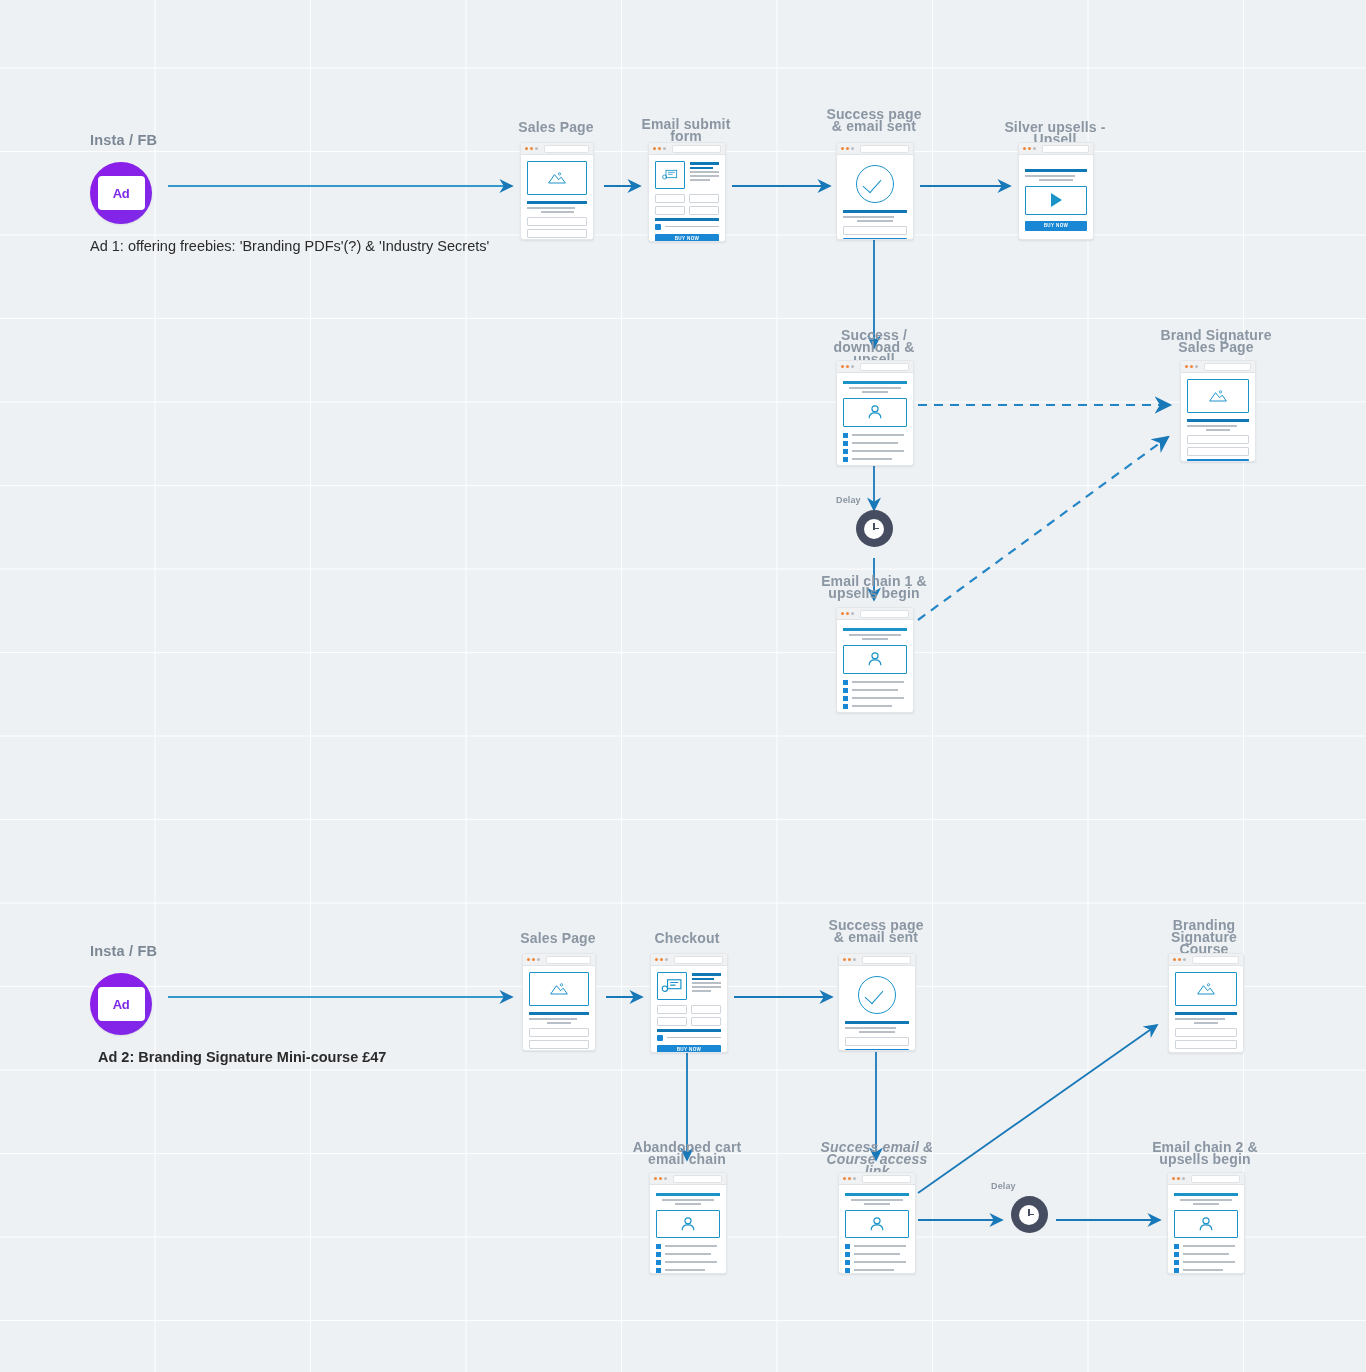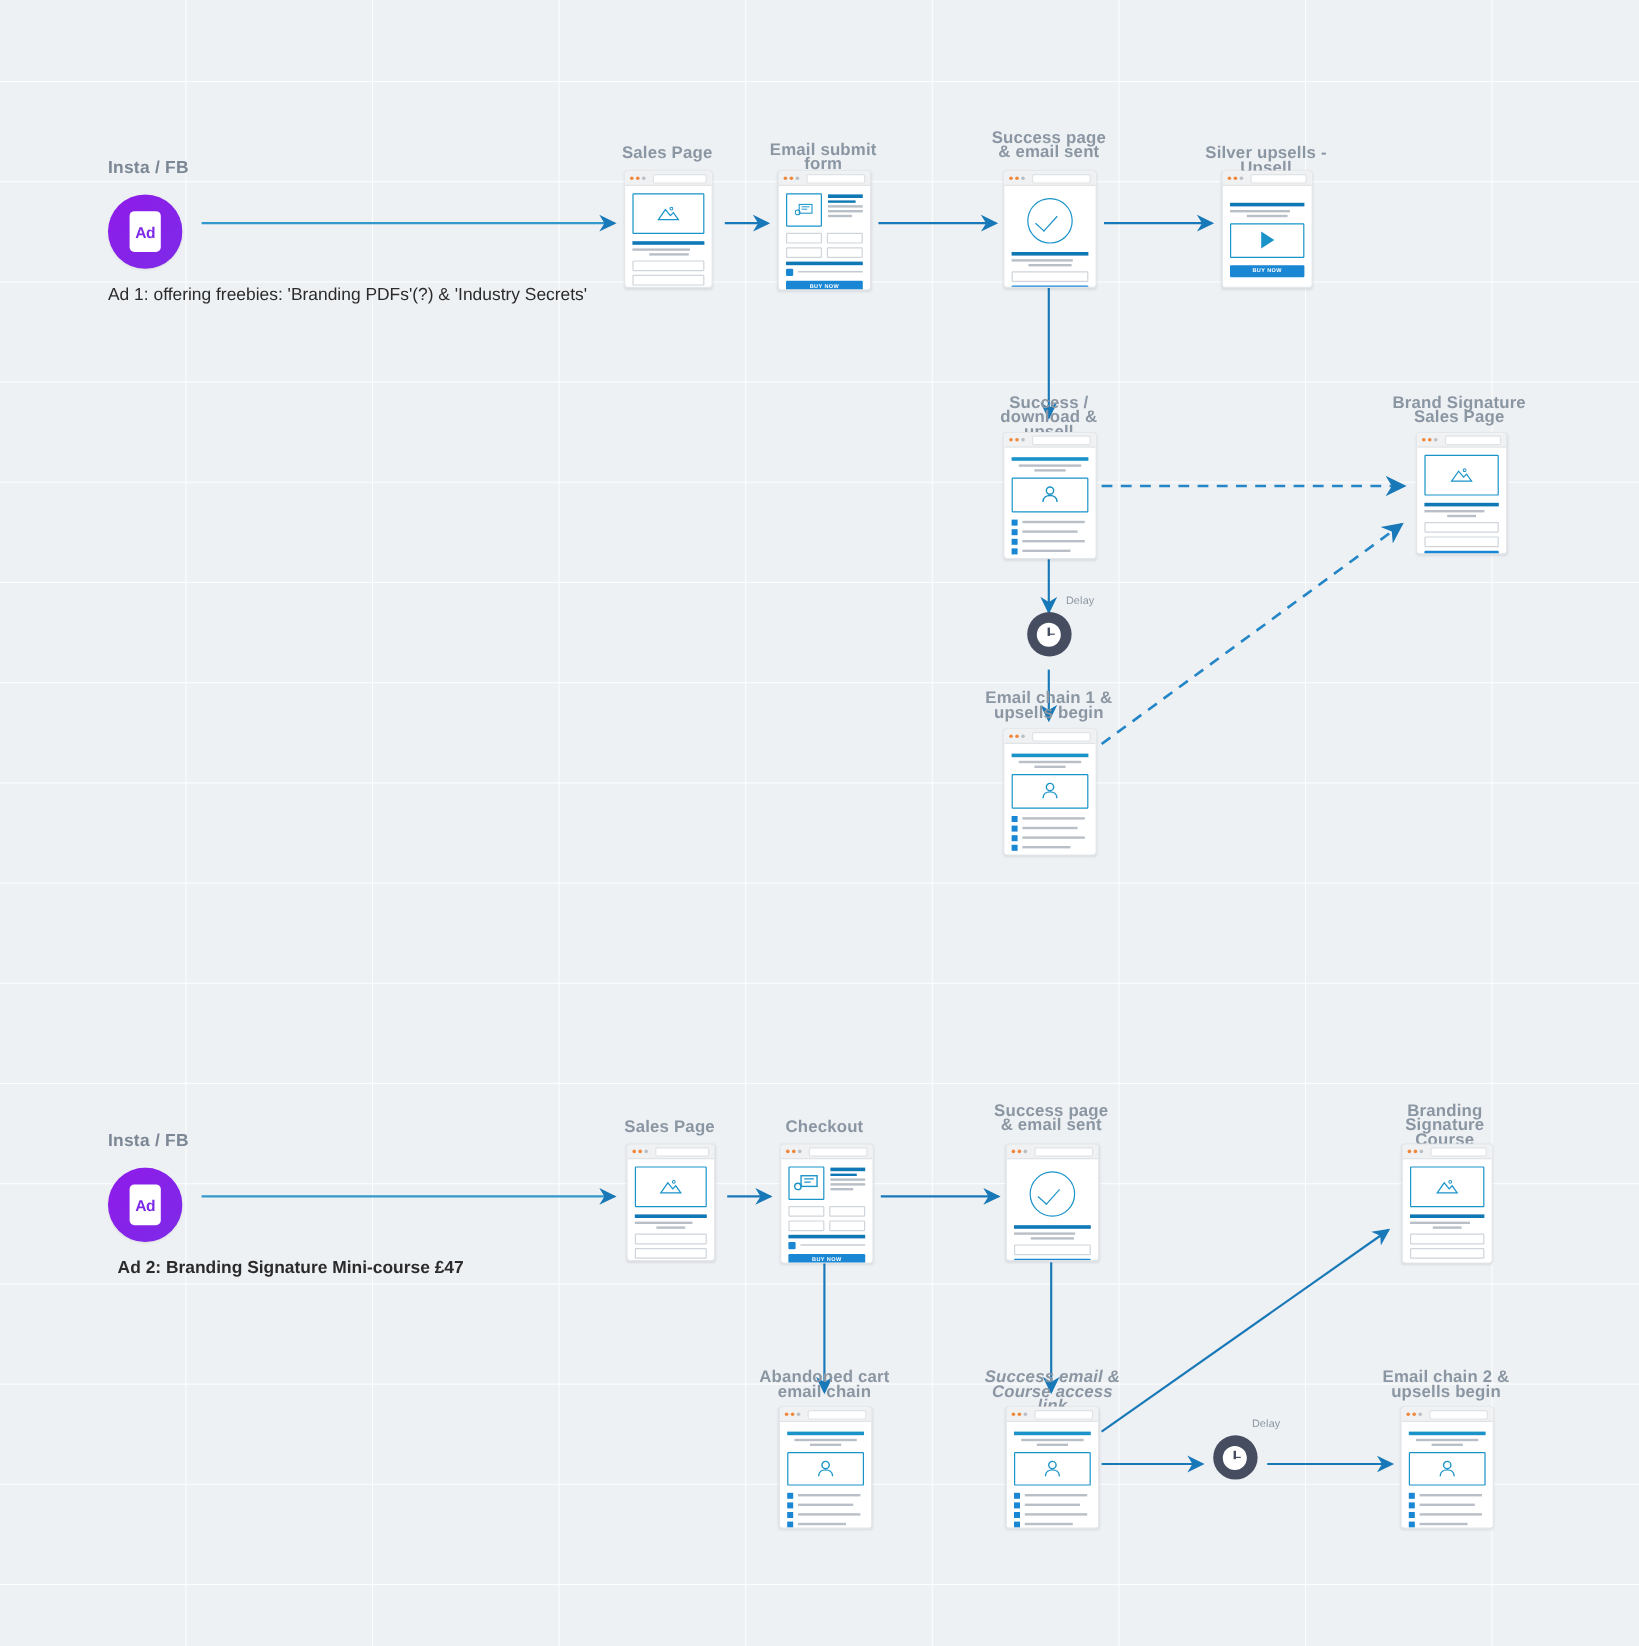--- a/index.html
+++ b/index.html
@@ -27,21 +27,21 @@
     white-space:nowrap;
   }
   .ad-circle{
     width:62px;height:62px;border-radius:50%;
     background:#8b1fe8;
     background-image:linear-gradient(135deg,#8f1be9 0%,#7d2ae8 100%);
     display:flex;align-items:center;justify-content:center;
     box-shadow:0 1px 2px rgba(0,0,0,.08);
   }
   .ad-chip{
-    width:26px;height:34px;border-radius:4px;background:#fff;
+    width:47px;height:34px;border-radius:4px;background:#fff;
     display:flex;align-items:center;justify-content:center;
     font-size:13px;font-weight:bold;color:#7d2ae8;letter-spacing:-.3px;
   }
   .ad-caption{
     font-size:14.5px;color:#2b2b2b;white-space:nowrap;
   }
 
   
   .node-title{
     position:absolute;text-align:center;
@@ -120,21 +120,21 @@
   .mountain{width:20px;height:14px;}
   .playtri{
     width:0;height:0;border-left:11px solid #1a93c9;
     border-top:7px solid transparent;border-bottom:7px solid transparent;
   }
   .cart{width:22px;height:16px;}
 
   
   .delay-node{position:absolute;}
   .delay-label{
-    text-align:right;font-size:9px;font-weight:normal;color:#8b96a3;
+    text-align:left;font-size:9px;font-weight:bold;color:#8b96a3;
     margin-bottom:5px;letter-spacing:.15px;
   }
   .clock{
     width:37px;height:37px;border-radius:50%;background:#464d60;
     margin:0 auto;display:flex;align-items:center;justify-content:center;
   }
   .clock-face{
     width:20px;height:20px;border-radius:50%;background:#fff;position:relative;
   }
   .clock-face:before{

